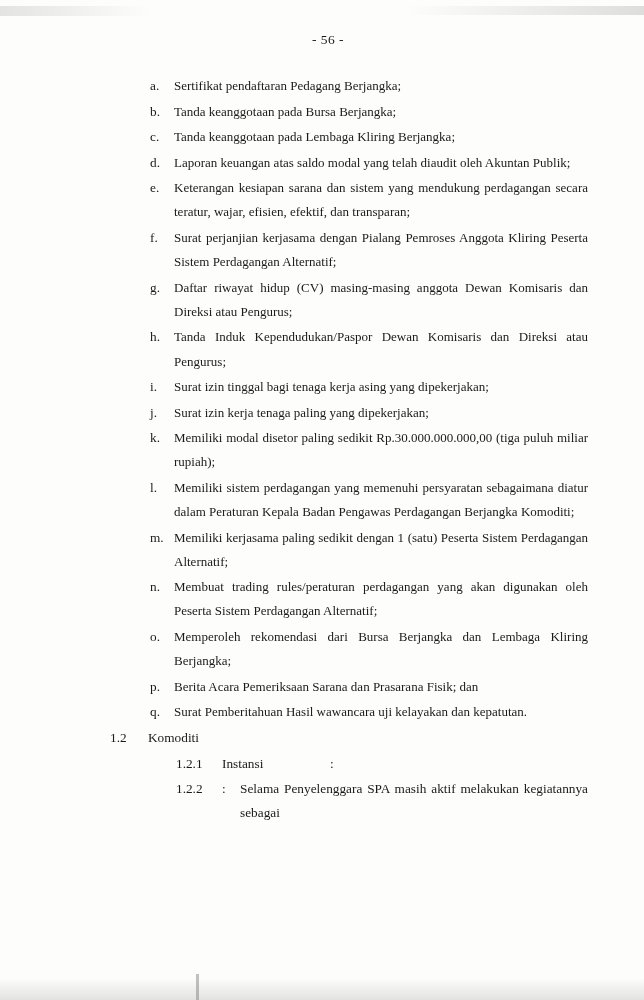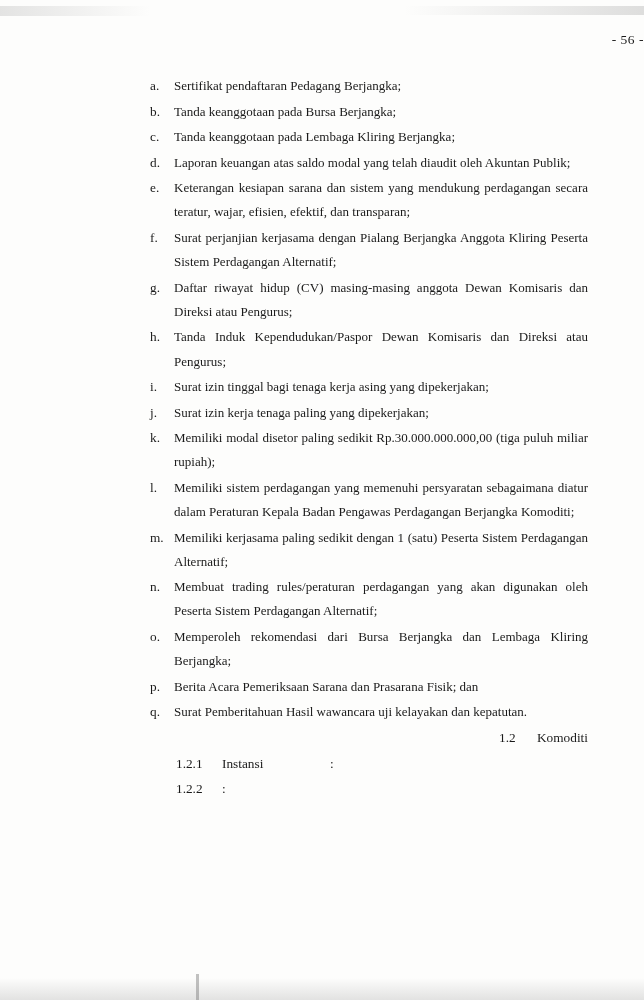--- a/index.html
+++ b/index.html
@@ -52,21 +52,21 @@
     width: 3px;
     height: 26px;
     background: rgba(120,120,120,0.45);
   }
 
   .page-number {
     position: absolute;
     top: 32px;
     left: 12px;
     right: 0;
-    text-align: right;
+    text-align: center;
     font-size: 13.5px;
     letter-spacing: 0.5px;
   }
 
   .content {
     position: absolute;
     top: 74px;
     left: 148px;
     width: 440px;
   }
@@ -97,21 +97,20 @@
     text-align: justify;
     text-justify: inter-word;
     hyphens: none;
   }
   
 
   .sub-section {
     margin-top: 2px;
     display: flex;
     align-items: flex-start;
-    justify-content: flex-end;
   }
   .sub-number {
     flex: 0 0 38px;
     font-size: 13.3px;
     line-height: 24.1px;
     margin-left: -38px;
   }
   .sub-title {
     font-size: 13.3px;
     line-height: 24.1px;
@@ -176,21 +175,21 @@
       <li>
         <span class="marker">d.</span>
         <span class="item-text">Laporan keuangan atas saldo modal yang telah diaudit oleh Akuntan Publik;</span>
       </li>
       <li>
         <span class="marker">e.</span>
         <span class="item-text">Keterangan kesiapan sarana dan sistem yang mendukung perdagangan secara teratur, wajar, efisien, efektif, dan transparan;</span>
       </li>
       <li>
         <span class="marker">f.</span>
-        <span class="item-text">Surat perjanjian kerjasama dengan Pialang Berjangka Anggota Kliring Peserta Sistem Perdagangan Alternatif;</span>
+        <span class="item-text">Surat perjanjian kerjasama dengan Pialang Pemroses Anggota Kliring Peserta Sistem Perdagangan Alternatif;</span>
       </li>
       <li>
         <span class="marker">g.</span>
         <span class="item-text">Daftar riwayat hidup (CV) masing-masing anggota Dewan Komisaris dan Direksi atau Pengurus;</span>
       </li>
       <li>
         <span class="marker">h.</span>
         <span class="item-text">Tanda Induk Kependudukan/Paspor Dewan Komisaris dan Direksi atau Pengurus;</span>
       </li>
       <li>
@@ -238,20 +237,21 @@
 
     <div class="field-rows">
       <div class="field-row">
         <span class="field-num">1.2.1</span>
         <span class="field-label">Instansi</span>
         <span class="field-colon">:</span>
       </div>
       <div class="field-row">
         <span class="field-num">1.2.2</span>
         <span class="field-colon">:</span>
+        <span class="field-value">Selama Penyelenggara SPA masih aktif melakukan kegiatannya sebagai</span>
       </div>
     </div>
 
   </div>
 
   <div class="scan-bottom"></div>
   <div class="scan-bottom-mark"></div>
 </div>
 
 </body></html>

